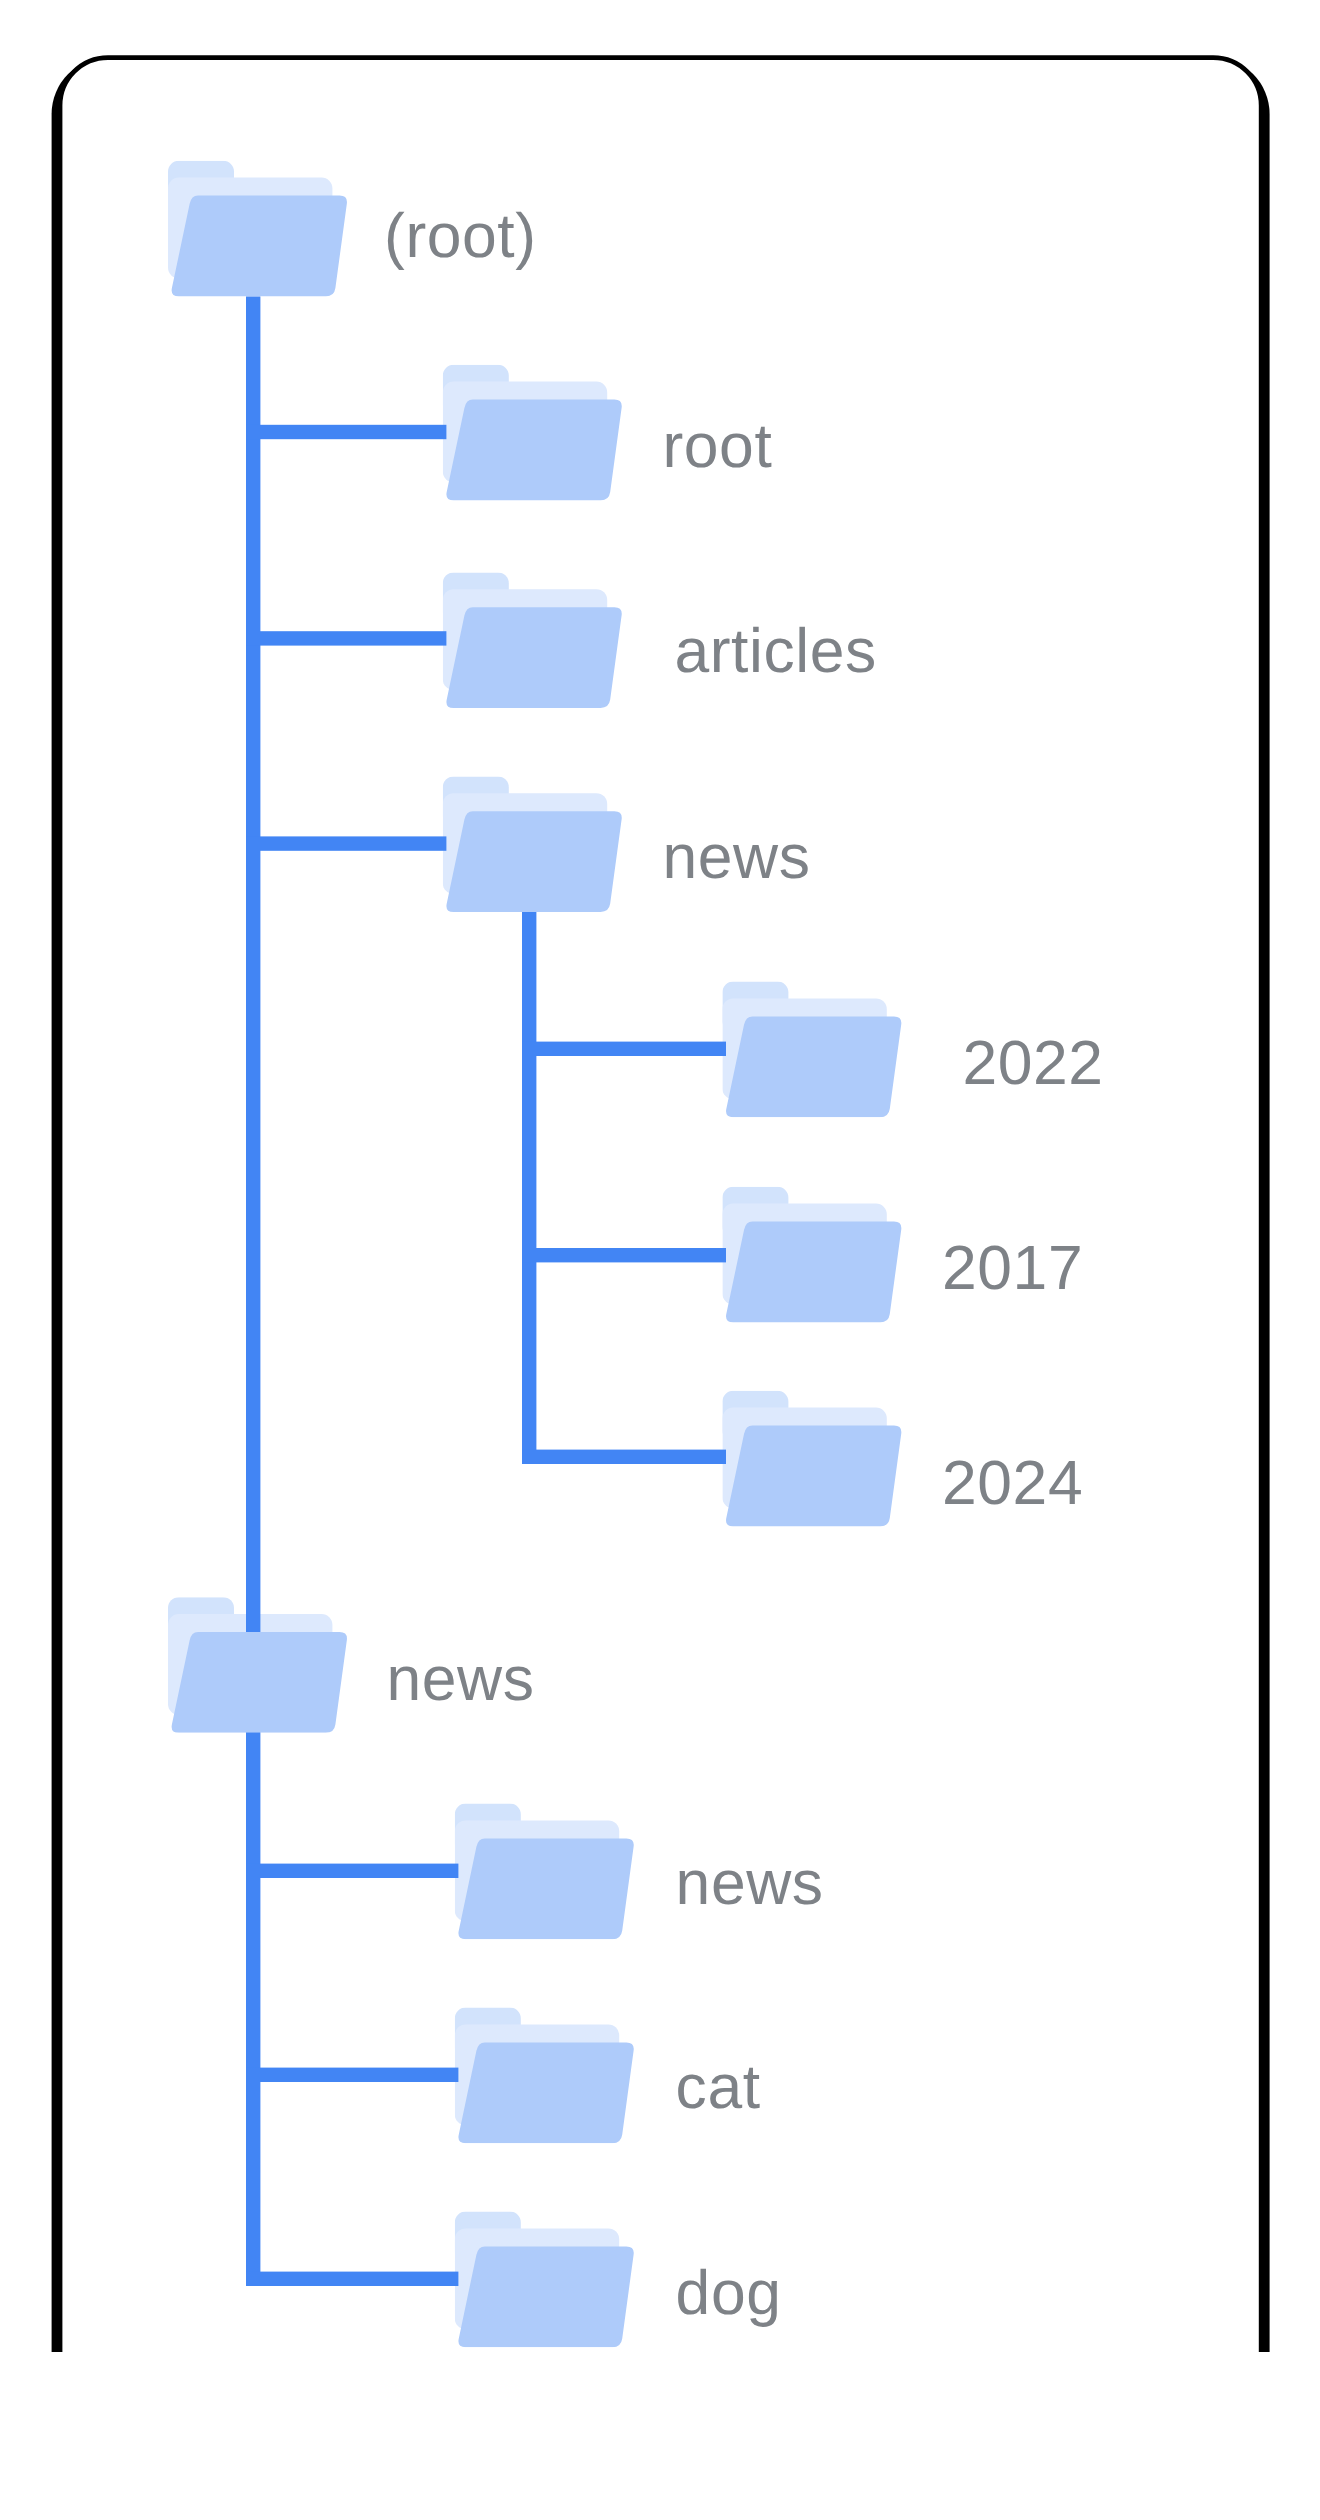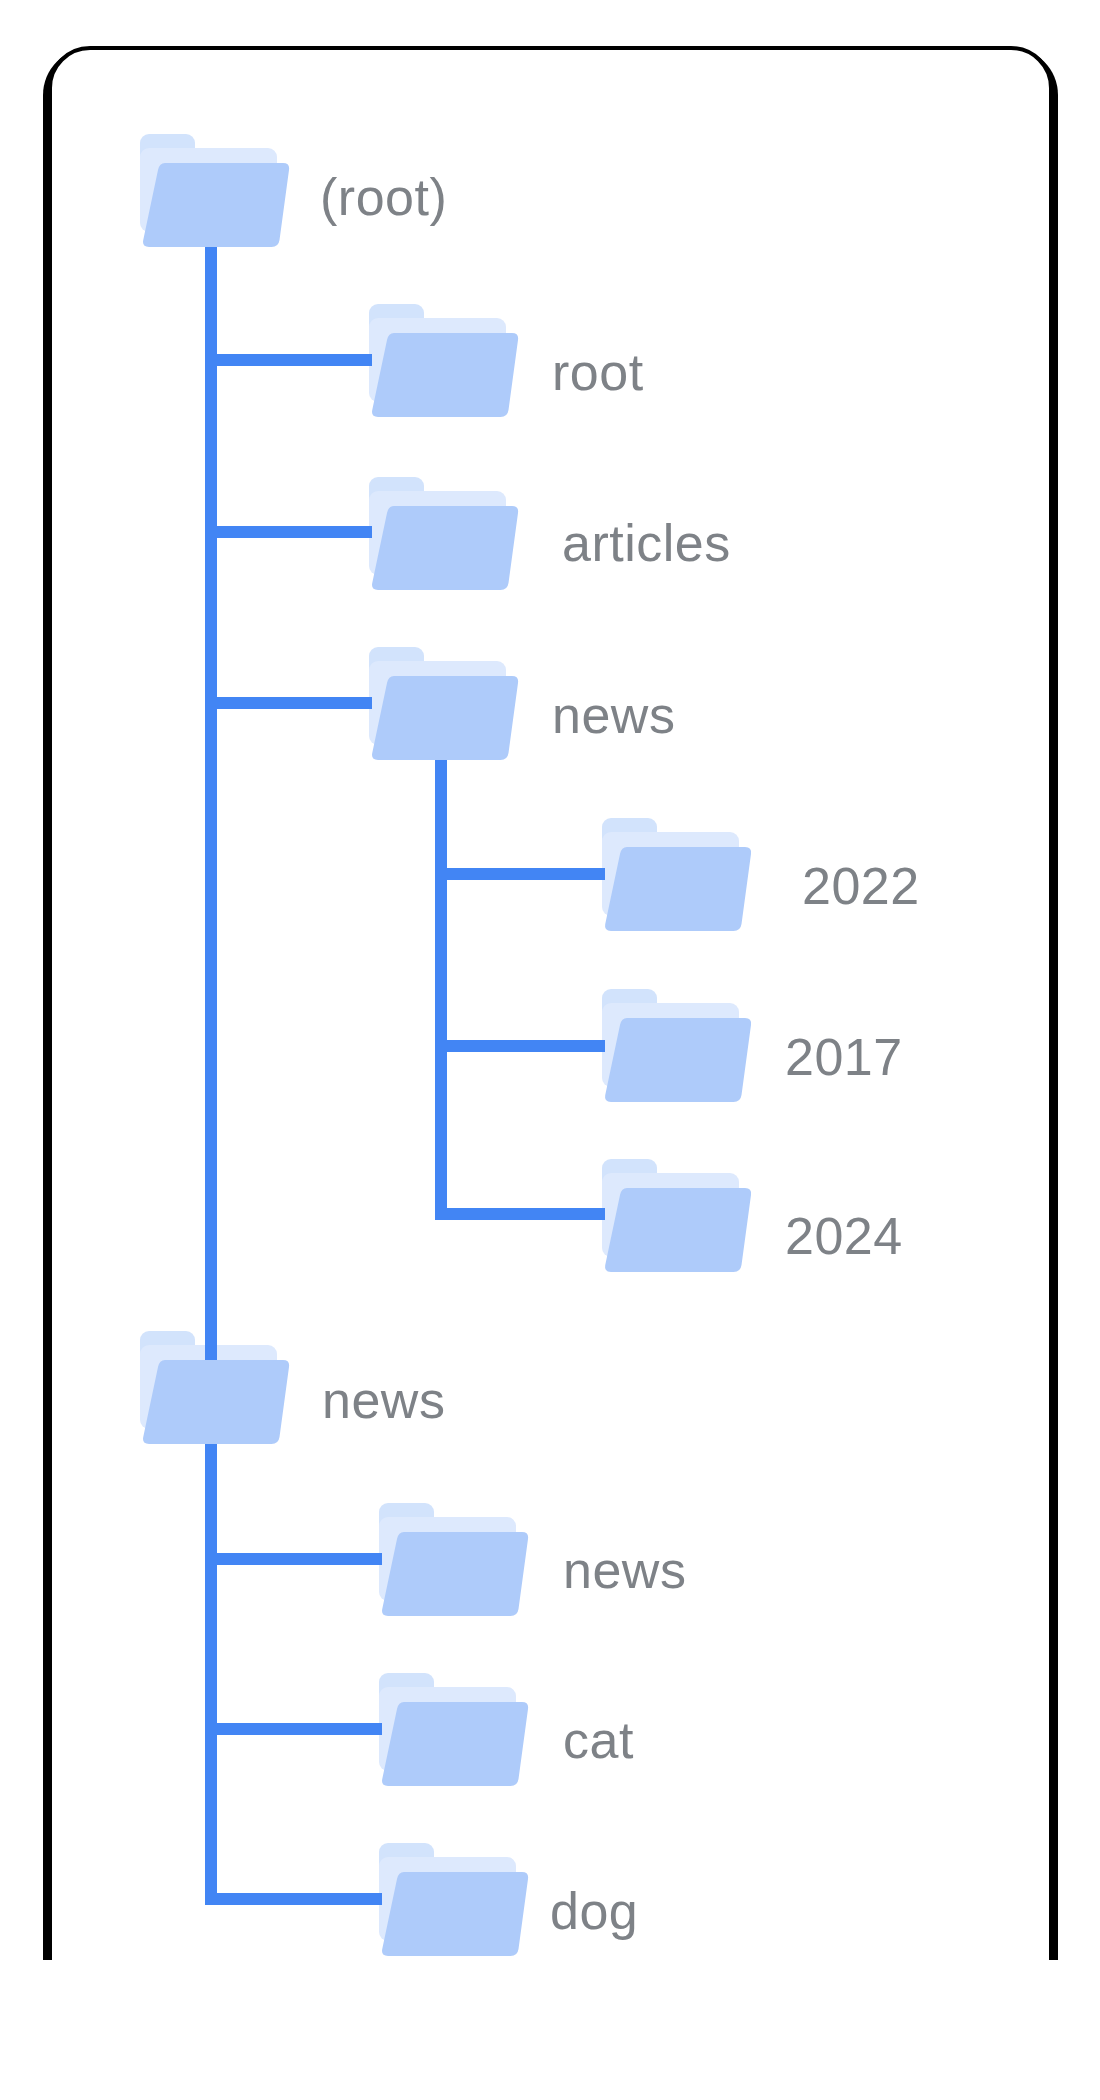--- a/index.html
+++ b/index.html
@@ -175,15 +175,15 @@
       <div class="flabel" style="left: 563px; top: 1705px;">cat</div>
       <div class="folder" style="left: 379px; top: 1843px;">
         <svg class="fb" width="151" height="113" viewBox="0 0 151 113">
           <rect x="0" y="0" width="55" height="42" rx="9" fill="var(--folder-tab)"></rect>
           <rect x="0" y="14" width="137" height="84" rx="9" fill="var(--folder-back)"></rect>
         </svg>
         <svg class="ff" width="151" height="113" viewBox="0 0 151 113">
           <path d="M 25 29 L 143 29 Q 150 29 149 36 L 139.5 106 Q 138.5 113 131.5 113 L 9 113 Q 2 113 3.2 106.3 L 18 36 Q 19.5 29 25 29 Z" fill="var(--folder-front)"></path>
         </svg>
       </div>
-      <div class="flabel" style="left: 550px; top: 1876px;">dog</div>
+      <div class="flabel" style="left: 563px; top: 1876px;">dog</div>
     </div>
 </div>
 
 </body></html>

